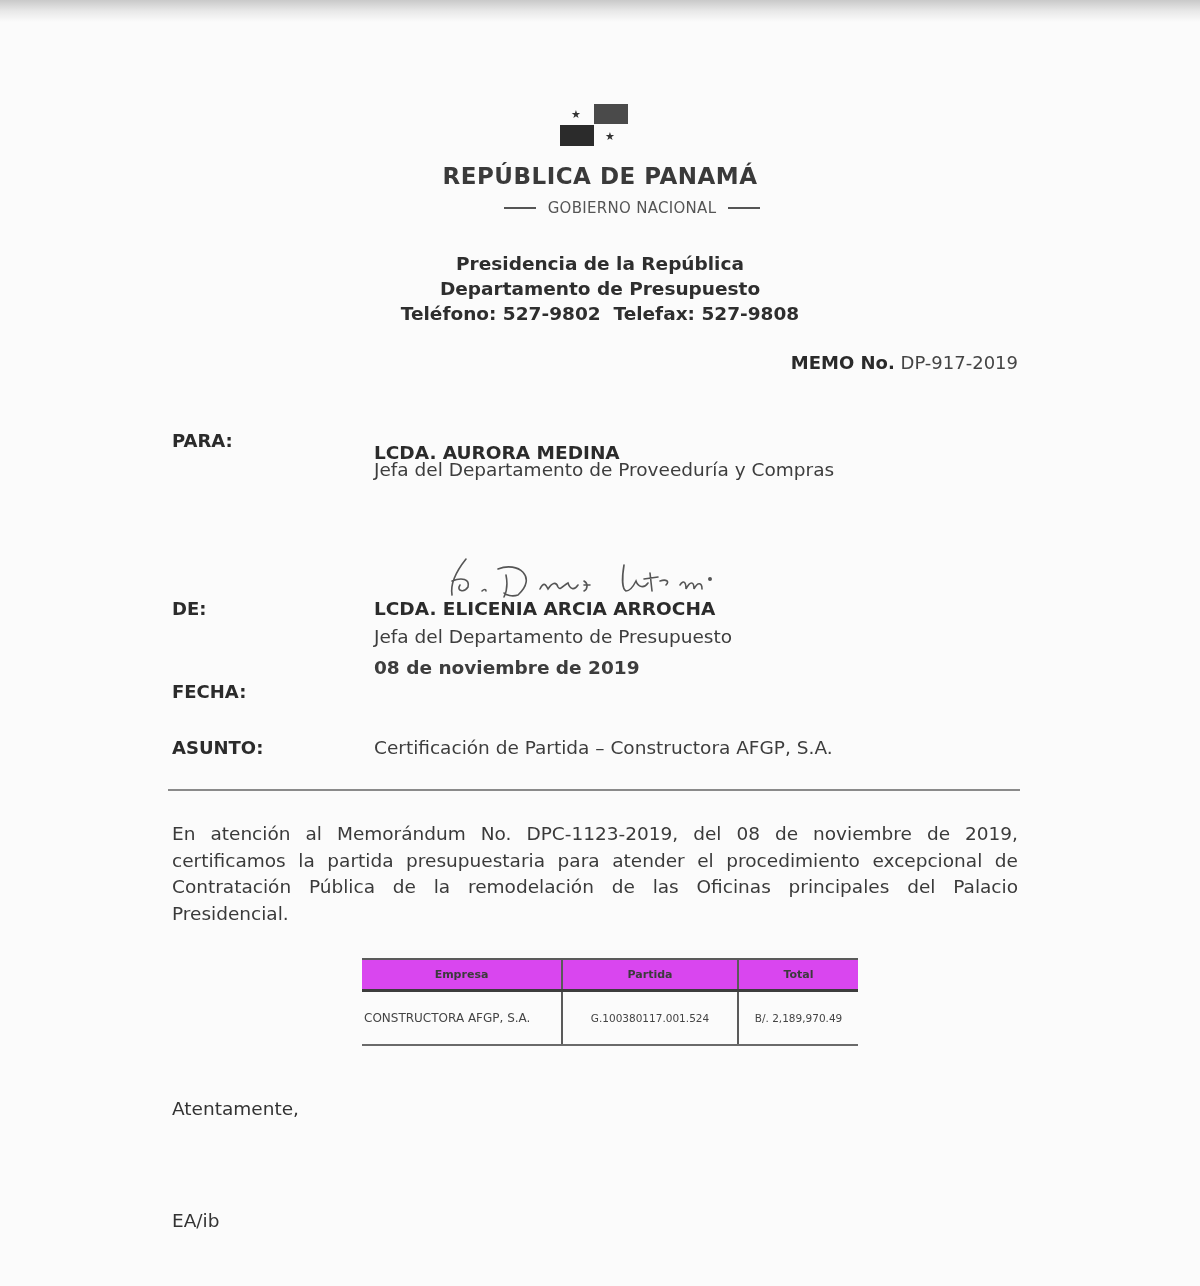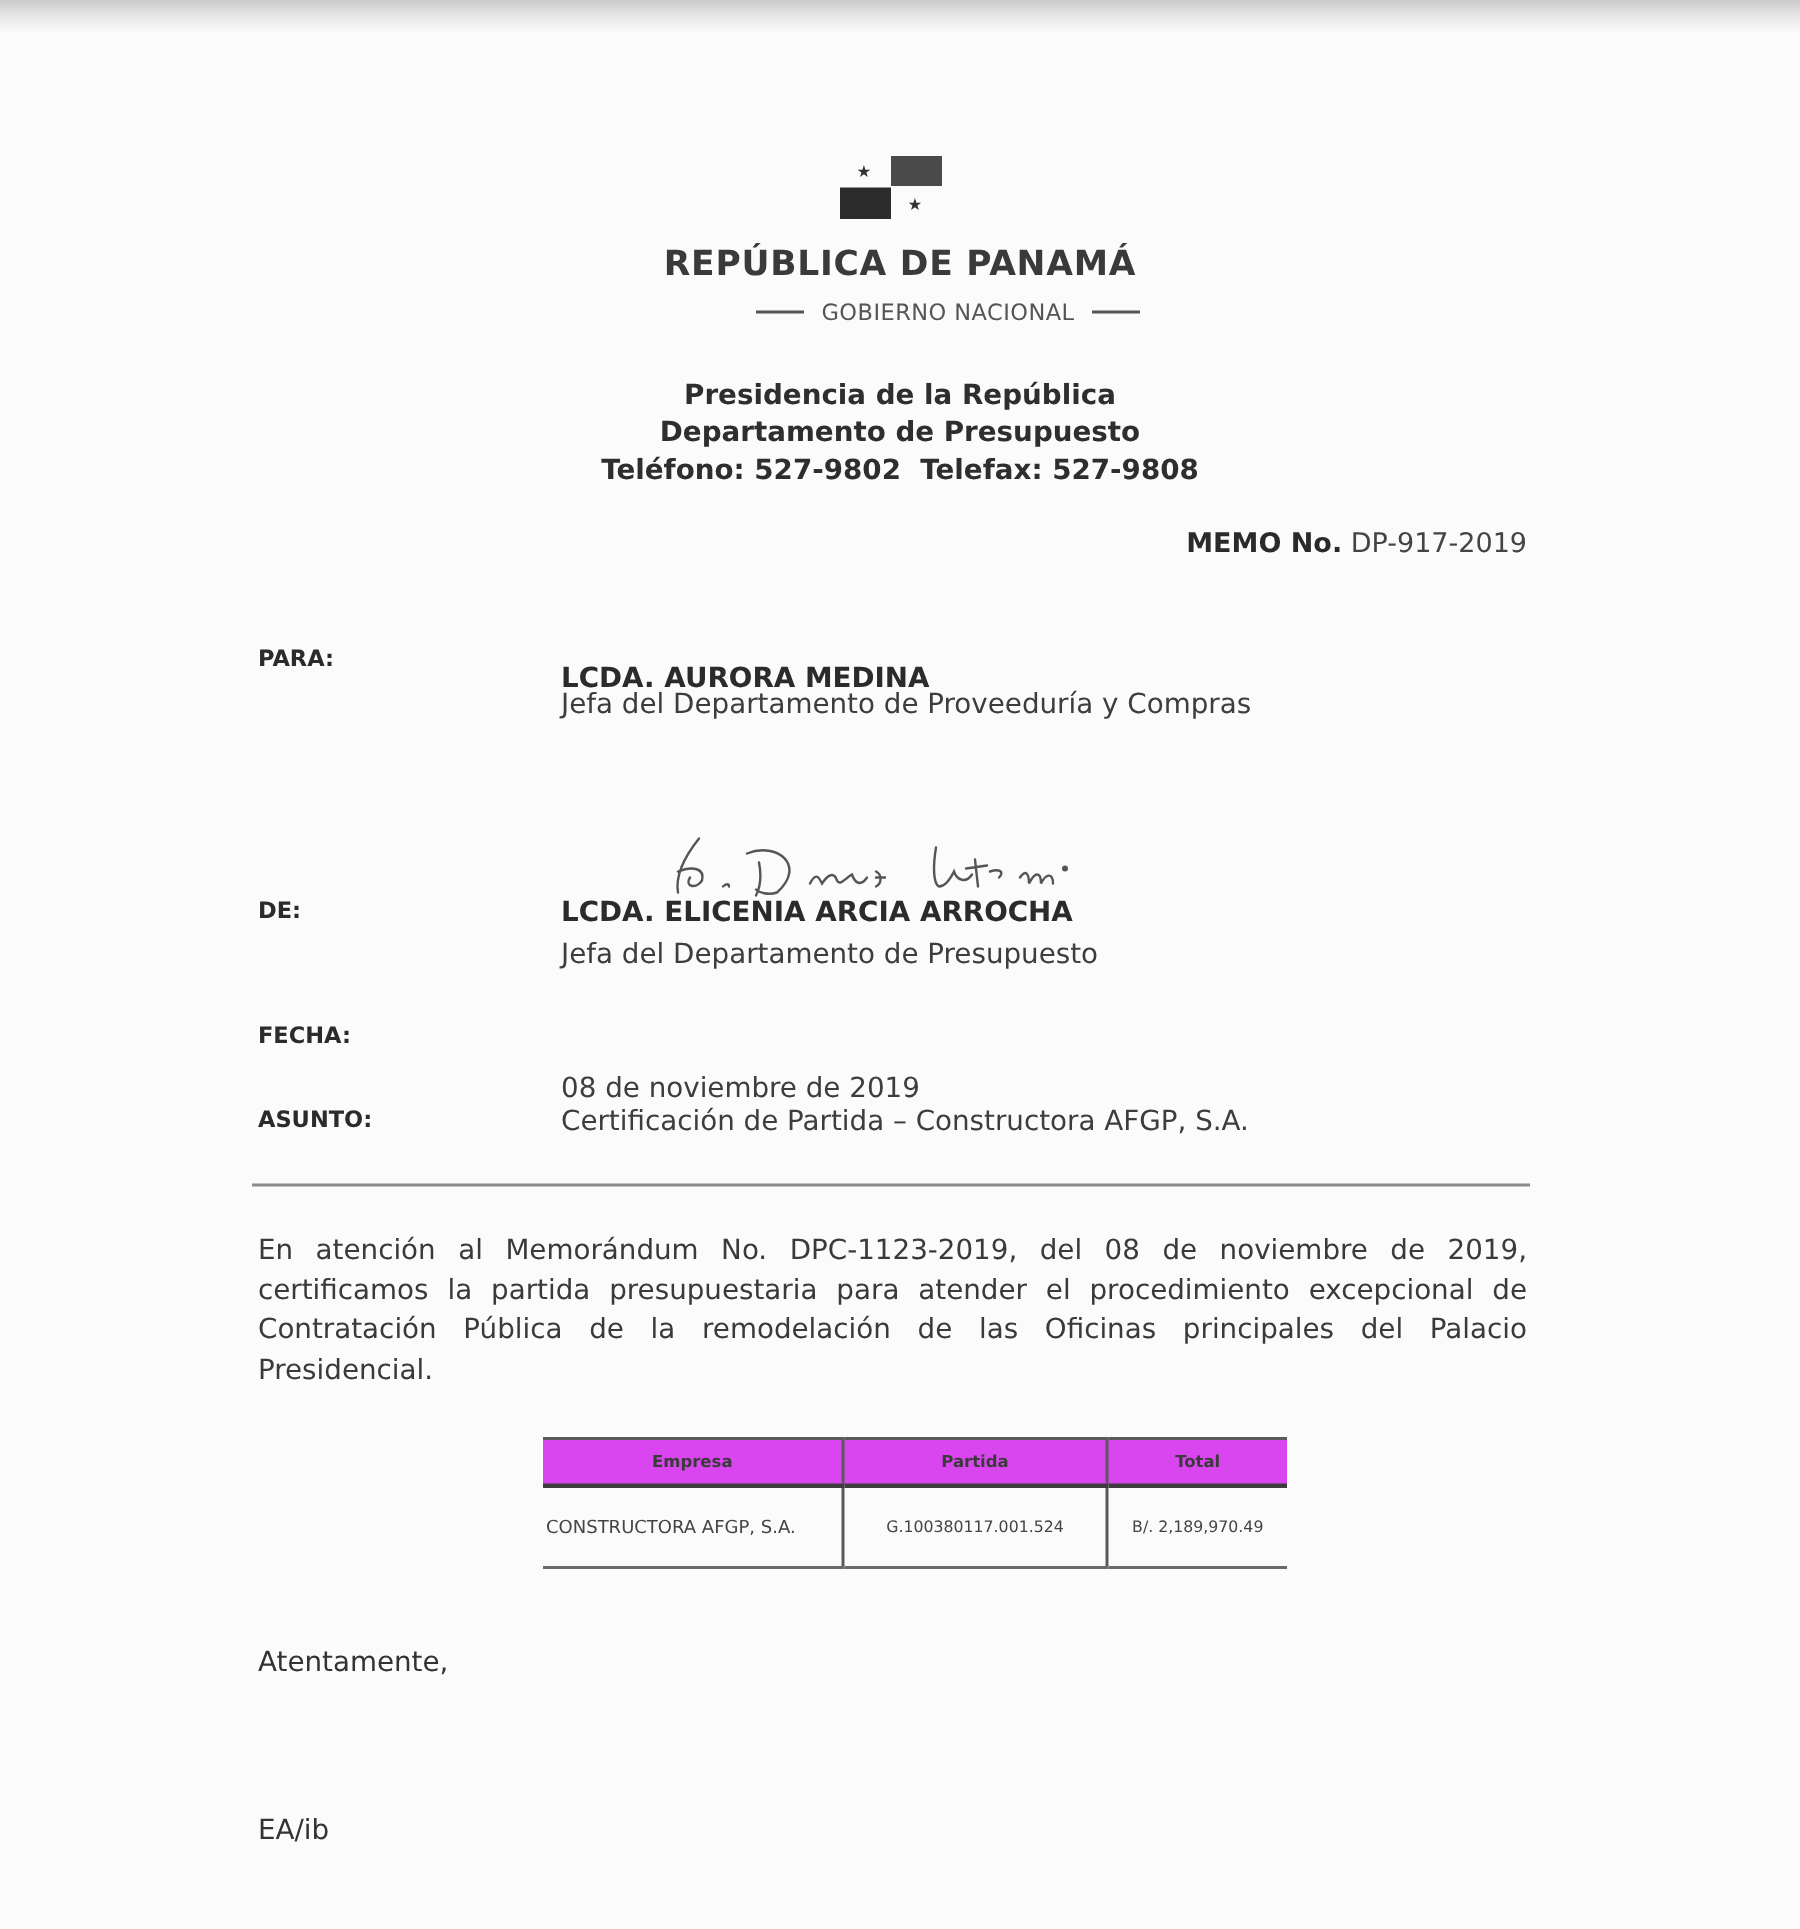--- a/index.html
+++ b/index.html
@@ -48,21 +48,21 @@
     }
     .dept-block div { font-size: 18.5px; line-height: 25px; }
 
     .memo {
       position: absolute; right: 182px; top: 352px; font-size: 18px; color: #333;
     }
     .memo .memo-label { font-weight: bold; color: #2a2a2a; }
     .memo .memo-value { color: #444; }
 
     .field-label {
-      position: absolute; left: 172px; font-weight: bold; font-size: 15px; color: #2b2b2b;
+      position: absolute; left: 172px; font-weight: bold; font-size: 18px; color: #2b2b2b;
     }
     .field-name {
       position: absolute; left: 374px; font-weight: bold; font-size: 18.5px; color: #2b2b2b;
     }
     .field-sub {
       position: absolute; left: 374px; font-size: 18.5px; color: #3d3d3d;
     }
     .signature {
       position: absolute; left: 438px; top: 555px; width: 380px; height: 50px;
     }
@@ -151,21 +151,21 @@
       <path d="M242 30 C 246 24, 248 28, 248 34 C 252 26, 256 26, 256 34 C 260 26, 264 28, 264 34"></path>
       <circle cx="272" cy="24" r="1.2" fill="#555"></circle>
     </g>
   </svg>
 
   <div class="field-label" style="top:598px;">DE:</div>
   <div class="field-name" style="top:598px;">LCDA. ELICENIA ARCIA ARROCHA</div>
   <div class="field-sub" style="top:626px;">Jefa del Departamento de Presupuesto</div>
 
   <div class="field-label" style="top:681px;">FECHA:</div>
-  <div class="field-sub" style="top:715px;">08 de noviembre de 2019</div>
+  <div class="field-sub" style="top:657px;font-weight:bold;">08 de noviembre de 2019</div>
 
   <div class="field-label" style="top:737px;">ASUNTO:</div>
   <div class="field-sub" style="top:737px;">Certificación de Partida – Constructora AFGP, S.A.</div>
 
   <div class="rule"></div>
 
   <p class="body-text">En atención al Memorándum No. DPC-1123-2019, del 08 de noviembre de 2019, certificamos la partida presupuestaria para atender el procedimiento excepcional de Contratación Pública de la remodelación de las Oficinas principales del Palacio Presidencial.</p>
 
   <table class="cert-table">
     <thead>

